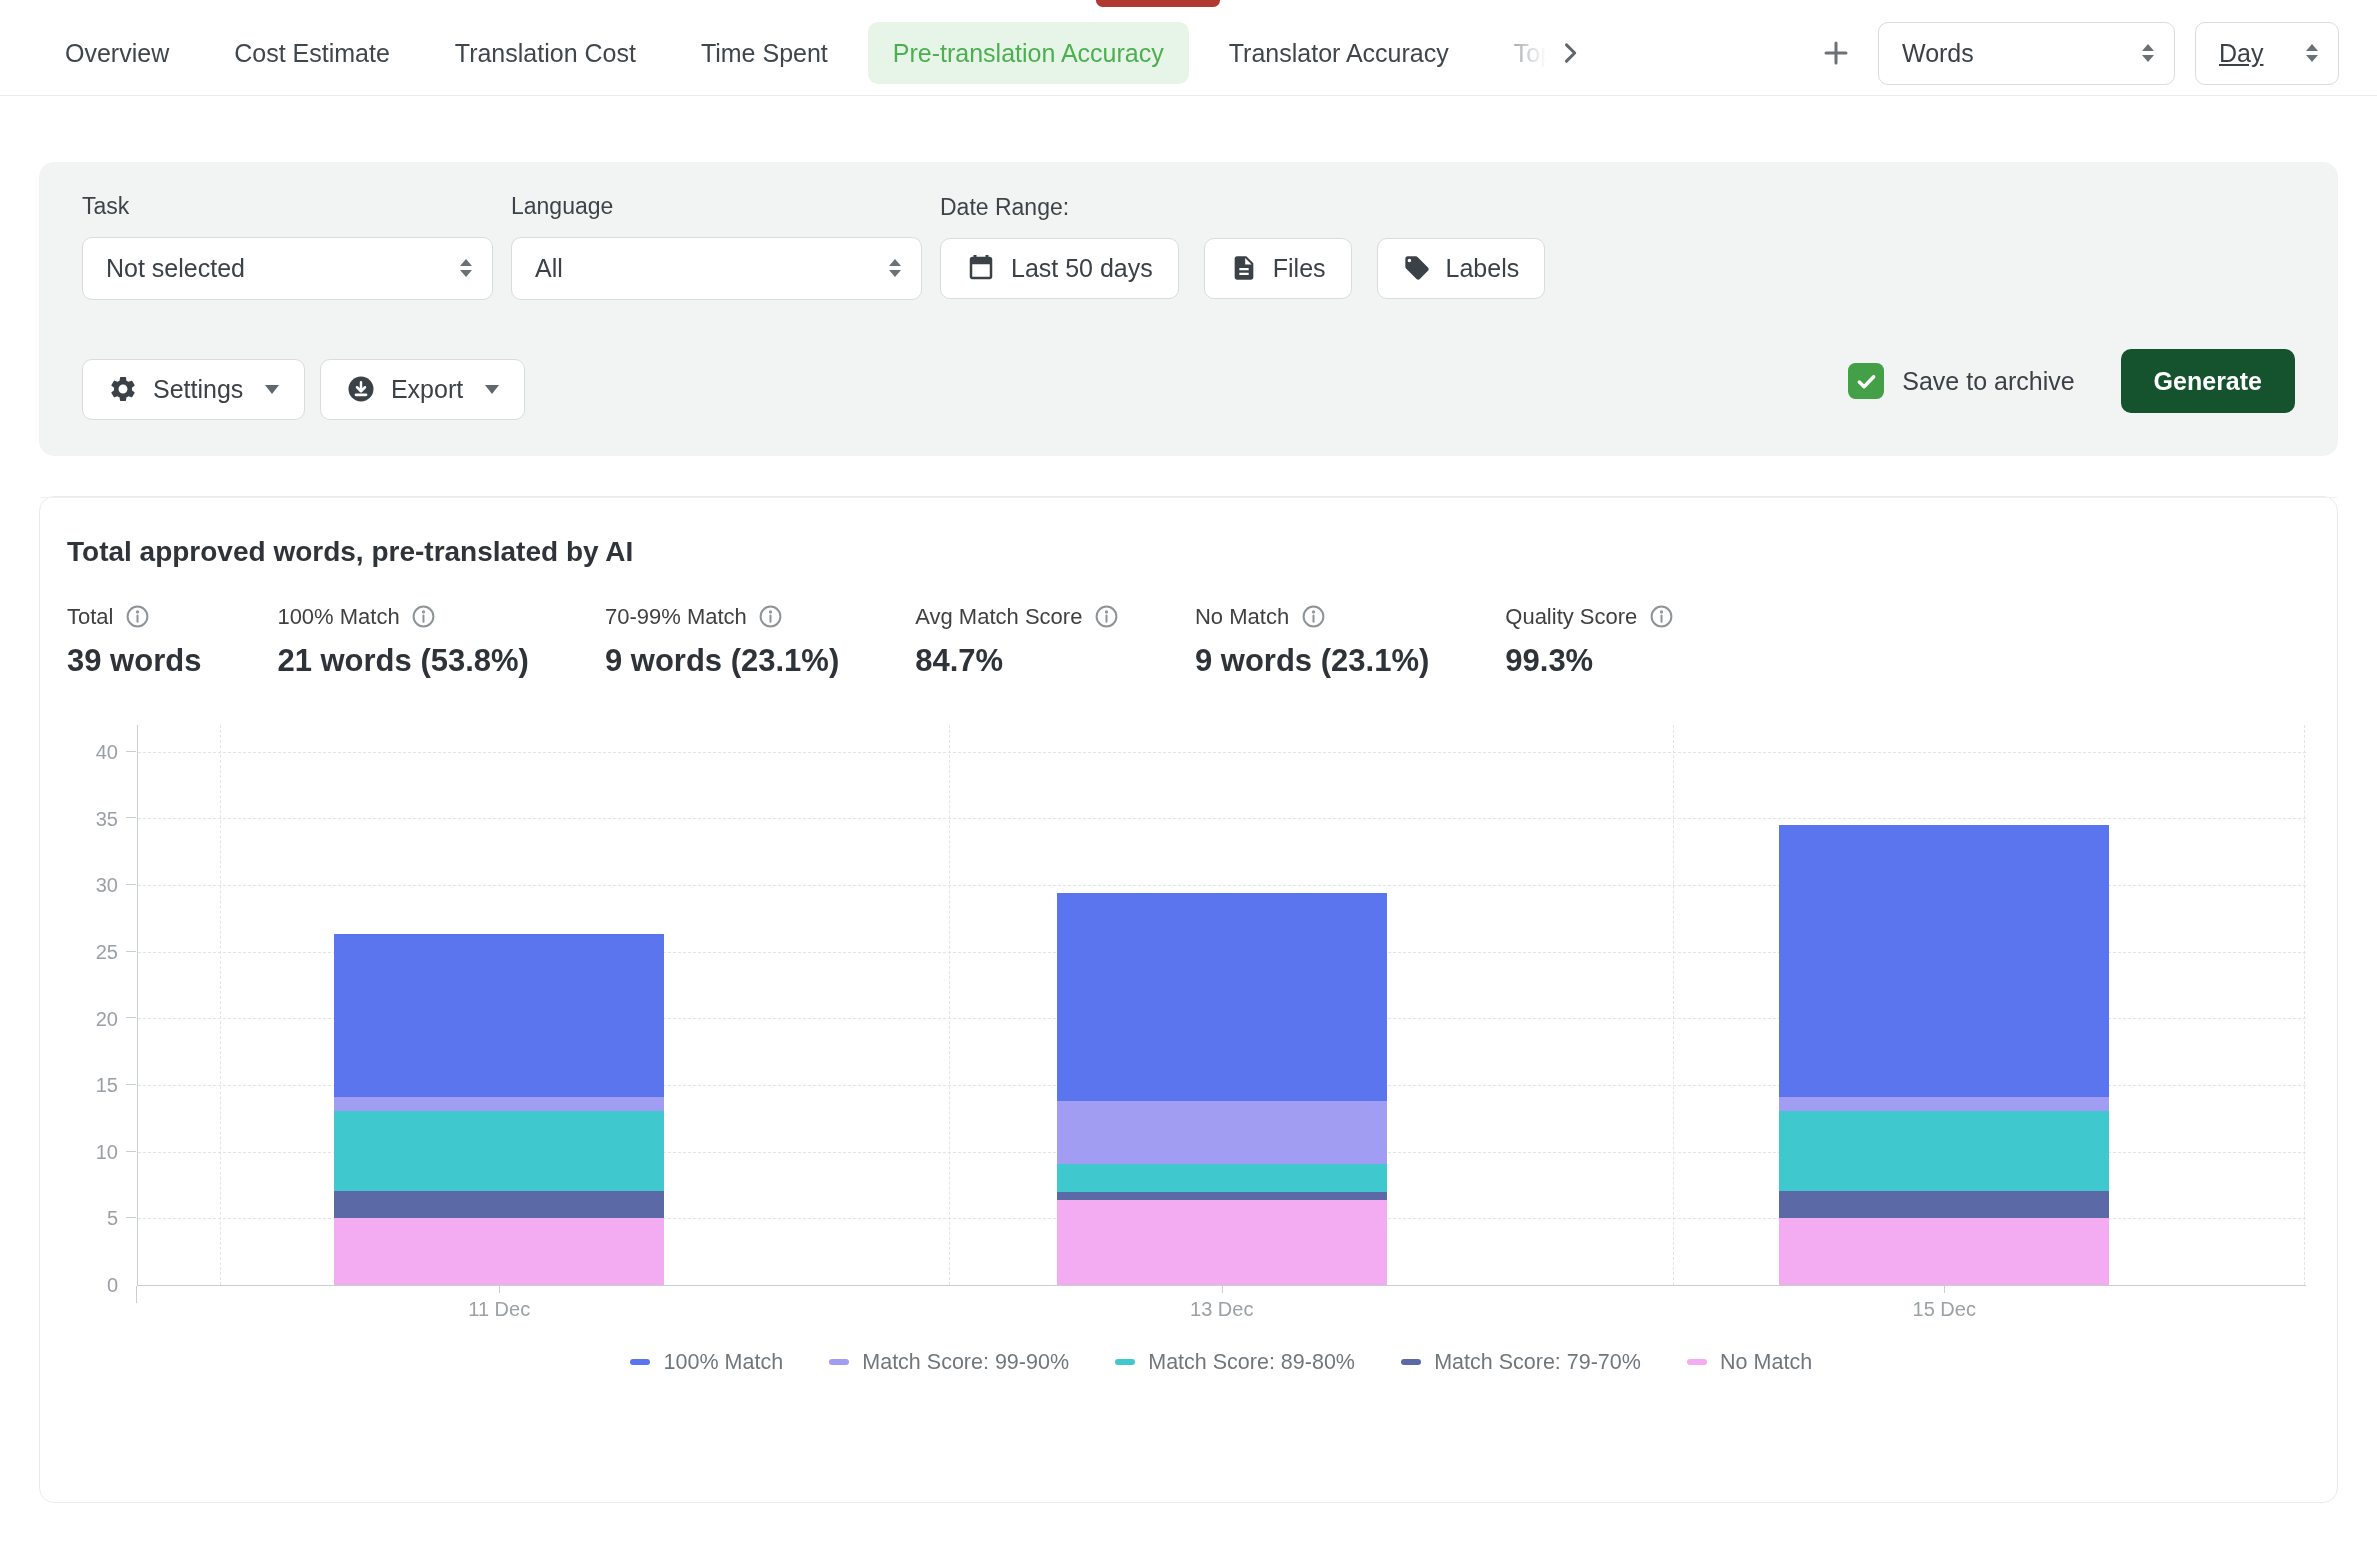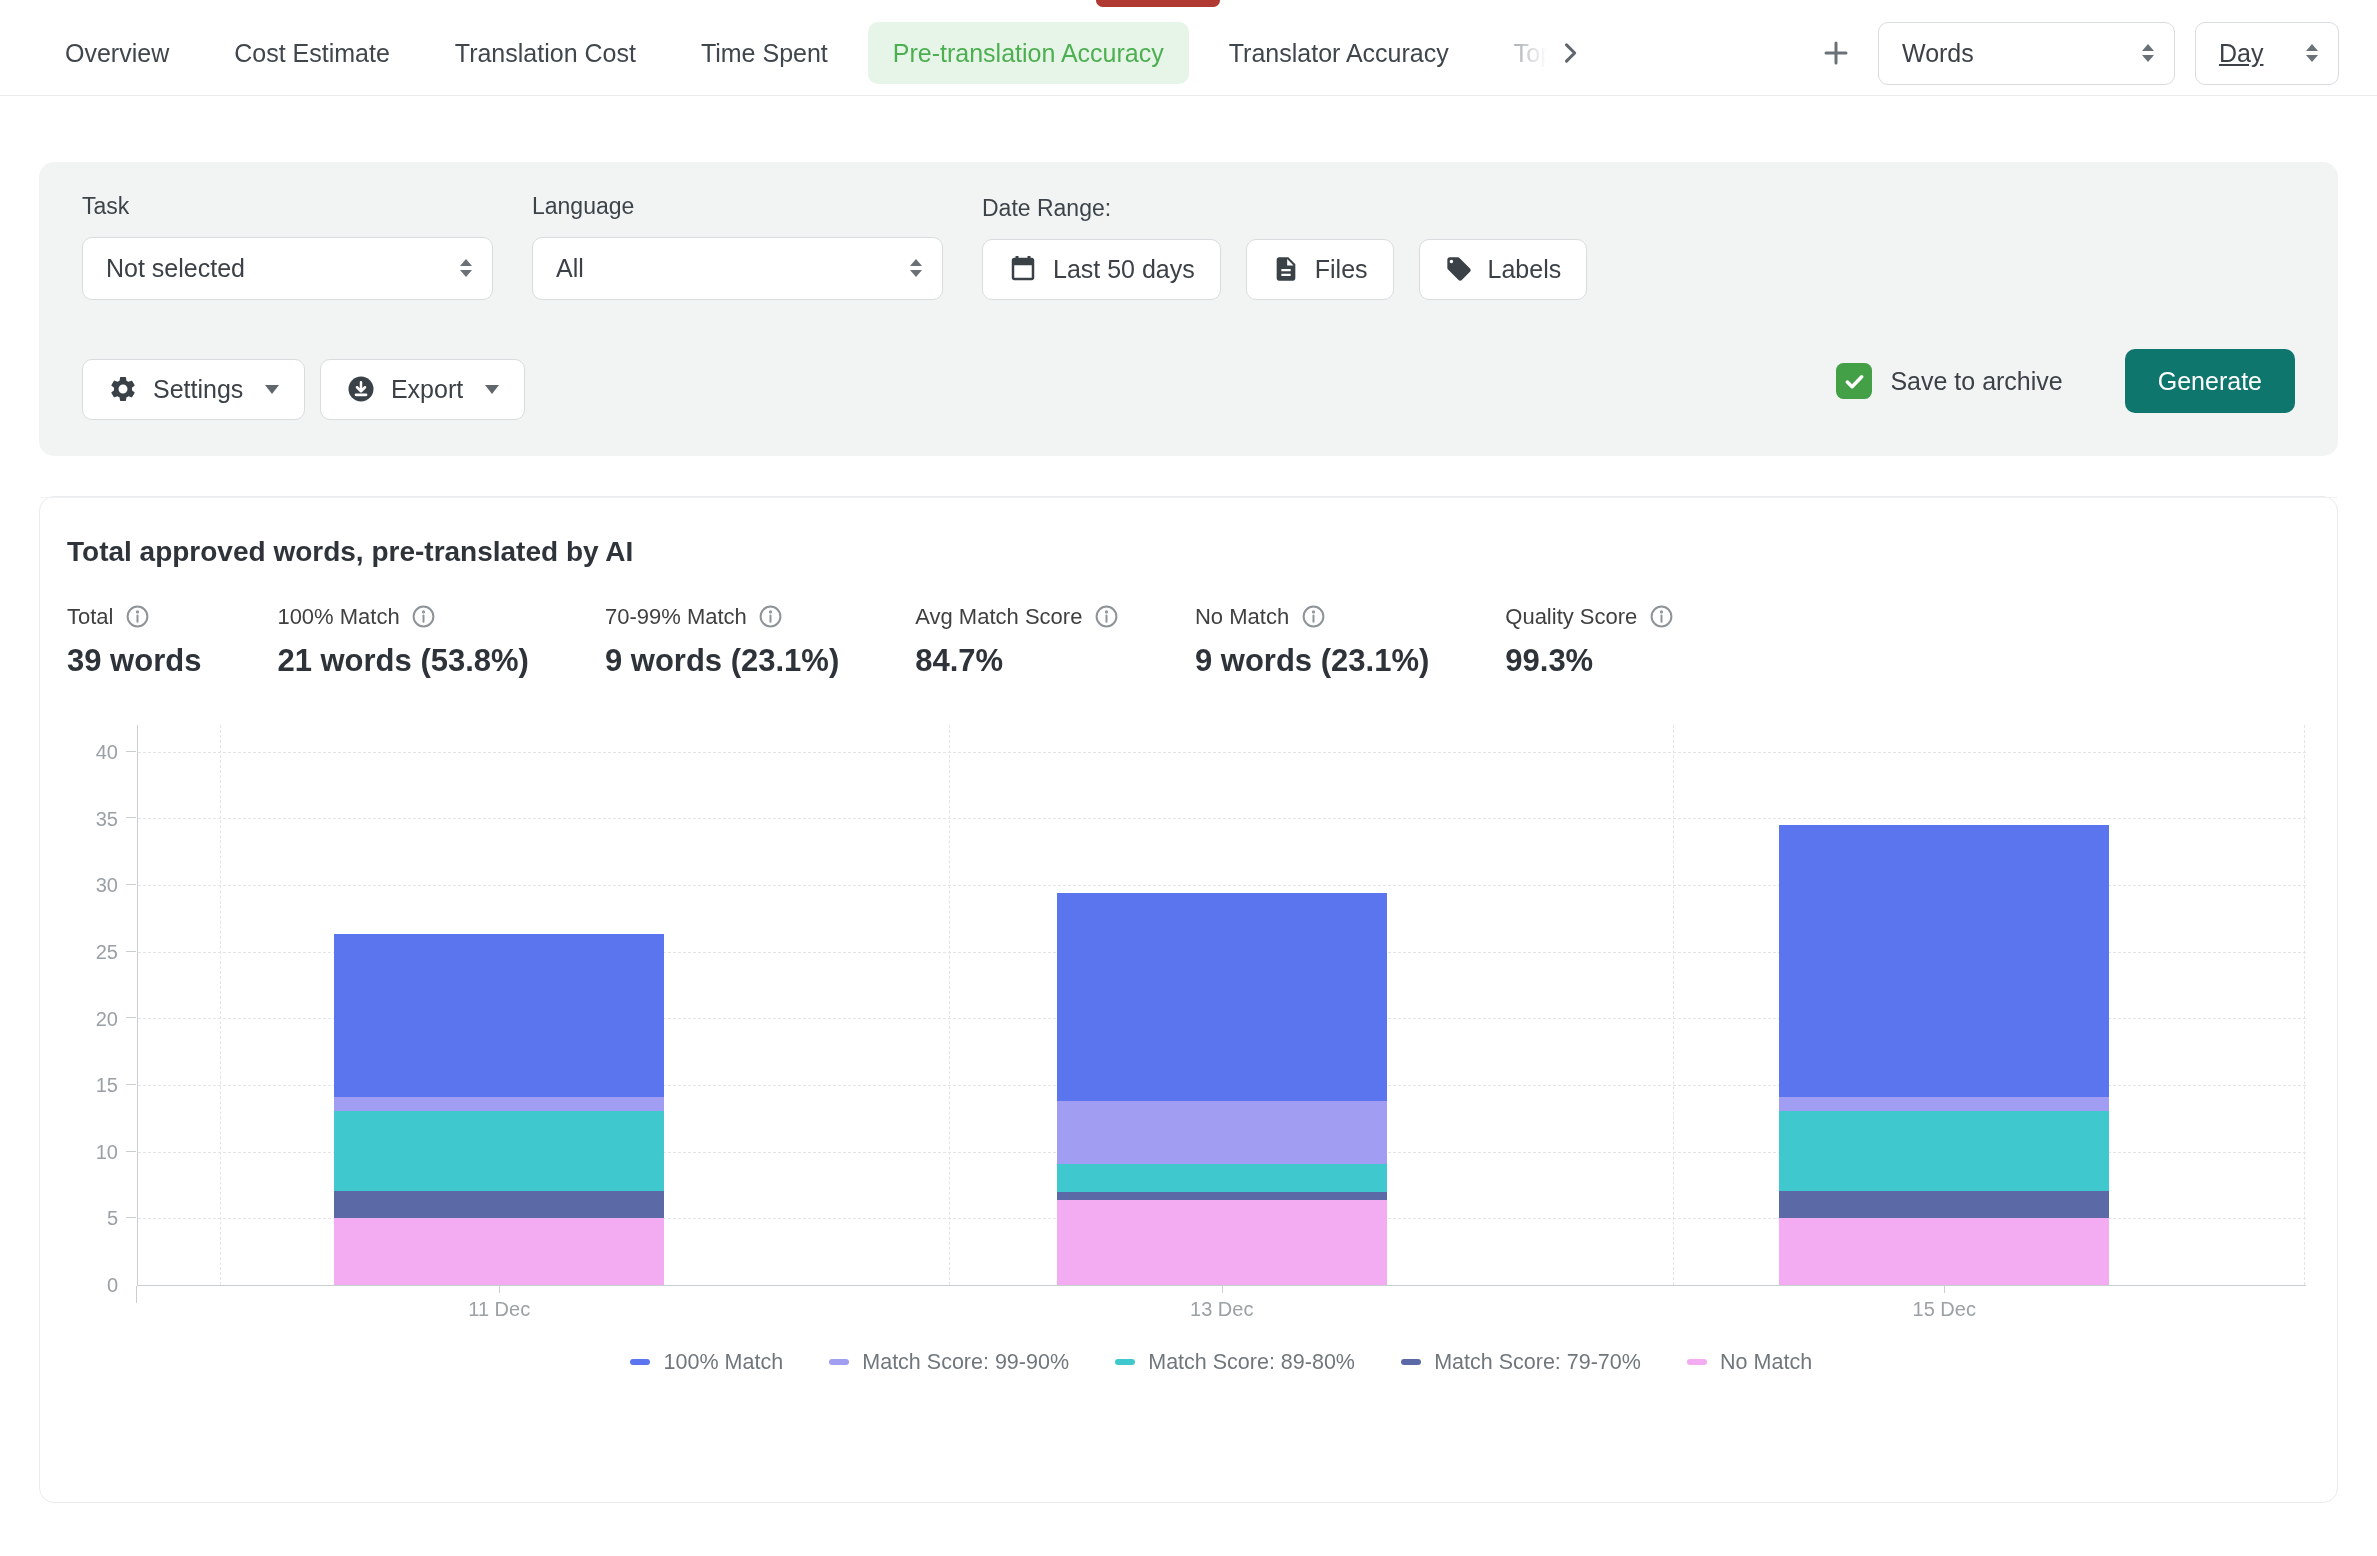--- a/index.html
+++ b/index.html
@@ -29,37 +29,37 @@
   .select .sel-gap { flex:1; }
   .dbl-caret { display:inline-flex; flex-direction:column; gap:4.1px; margin-left:21.5px; }
   .dbl-caret i { width:0; height:0; border-left:6.6px solid transparent; border-right:6.6px solid transparent; }
   .dbl-caret i.up { border-bottom:7.4px solid #6a7277; }
   .dbl-caret i.down { border-top:7.4px solid #6a7277; }
   .w-words { width:297px; } .w-day { width:144px;text-decoration:underline; }
 
   
   .filter-panel { margin:66px 39px 0; background:#f2f4f4; border-radius:15px;
     padding:31px 43px 36px 43px; }
-  .f-row1 { display:flex; align-items:flex-end; gap:39px; }
+  .f-row1 { display:flex; align-items:center; gap:18px; }
   .f-col .f-label { font-size:23px; color:#3d4449; margin-bottom:16.5px; display:block; }
   .f-select { width:411px; }
   .btn { height:61px; background:#fff; border:1.7px solid #d8dcde; border-radius:10px;
     display:inline-flex; align-items:center; gap:15px; padding:0 25px; font-size:25px;
     color:#3b4147; cursor:pointer; font-family:inherit; }
   .btn svg { flex:none; }
   .caret-down { width:0; height:0; border-left:7.4px solid transparent;
     border-right:7.4px solid transparent; border-top:9px solid #5f676c; margin-left:6.6px; }
   .f-row2 { display:flex; align-items:center; margin-top:43px; }
   .f-row2 .grp { display:flex; gap:15px;margin-top:16px; }
   .archive { margin-left:auto; display:flex; align-items:center; gap:18px; }
   .checkbox { width:36px; height:36px; background:#43a047; border-radius:7.4px;
     display:flex; align-items:center; justify-content:center; cursor:pointer; }
   .archive-label { font-size:25px; color:#3b4147; }
-  .generate { height:64px; min-width:158px; margin-left:44px; background:#0f766e; border:none;
-    border-radius:10px; color:#fff; font-size:25px; font-weight:400; padding:0 33px;
+  .generate { height:64px; min-width:158px; margin-left:28px; background:#14532d; border:none;
+    border-radius:10px; color:#fff; font-size:25px; font-weight:700; padding:0 33px;
     cursor:pointer; font-family:inherit; }
 
   
   .card { margin:40px 39px 0; background:#fff; border:1.7px solid #e9ebed; border-radius:15px;
     min-height:1007px; }
   .card-header { display:flex; align-items:center; justify-content:space-between;
     padding:33px 20px 33px 35px; }
   .card-title { font-size:33px; font-weight:700; color:#2e343a; letter-spacing:-0.4px; }
   .collapse-btn { width:66px; height:66px; background:#edeff0; border:none; border-radius:11.6px;
     display:flex; align-items:center; justify-content:center; cursor:pointer; color:#3a4147; }

